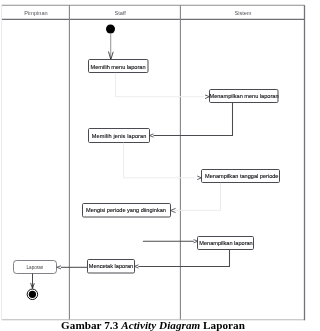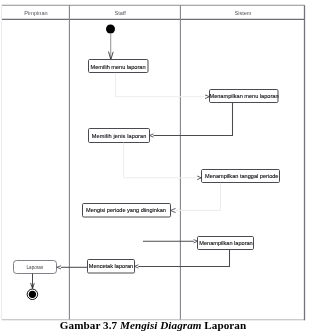--- a/index.html
+++ b/index.html
@@ -114,14 +114,14 @@
     <g>
       <path d="M87.4 267.3 L61 267.3" fill="none" stroke="#4c4c50" stroke-width="1.05"></path>
       <path d="M61.0 265.7 L56.8 267.3 L61.0 268.9" fill="none" stroke="#3a3a45" stroke-width="0.8"></path>
     </g>
     <g>
       <path d="M32.5 273.4 L32.5 288.4" fill="none" stroke="#4a4a4a" stroke-width="1"></path>
       <path d="M30.6 282.9 L32.5 288.5 L34.3 283.1" fill="none" stroke="#2b2b33" stroke-width="0.85"></path>
     </g>
   </svg>
 
-  <div class="cap"><span>Gambar 3.7 </span><i>Mengisi Diagram</i><span> Laporan</span></div>
+  <div class="cap"><span>Gambar 7.3 </span><i>Activity Diagram</i><span> Laporan</span></div>
 </div>
 
 </body></html>

